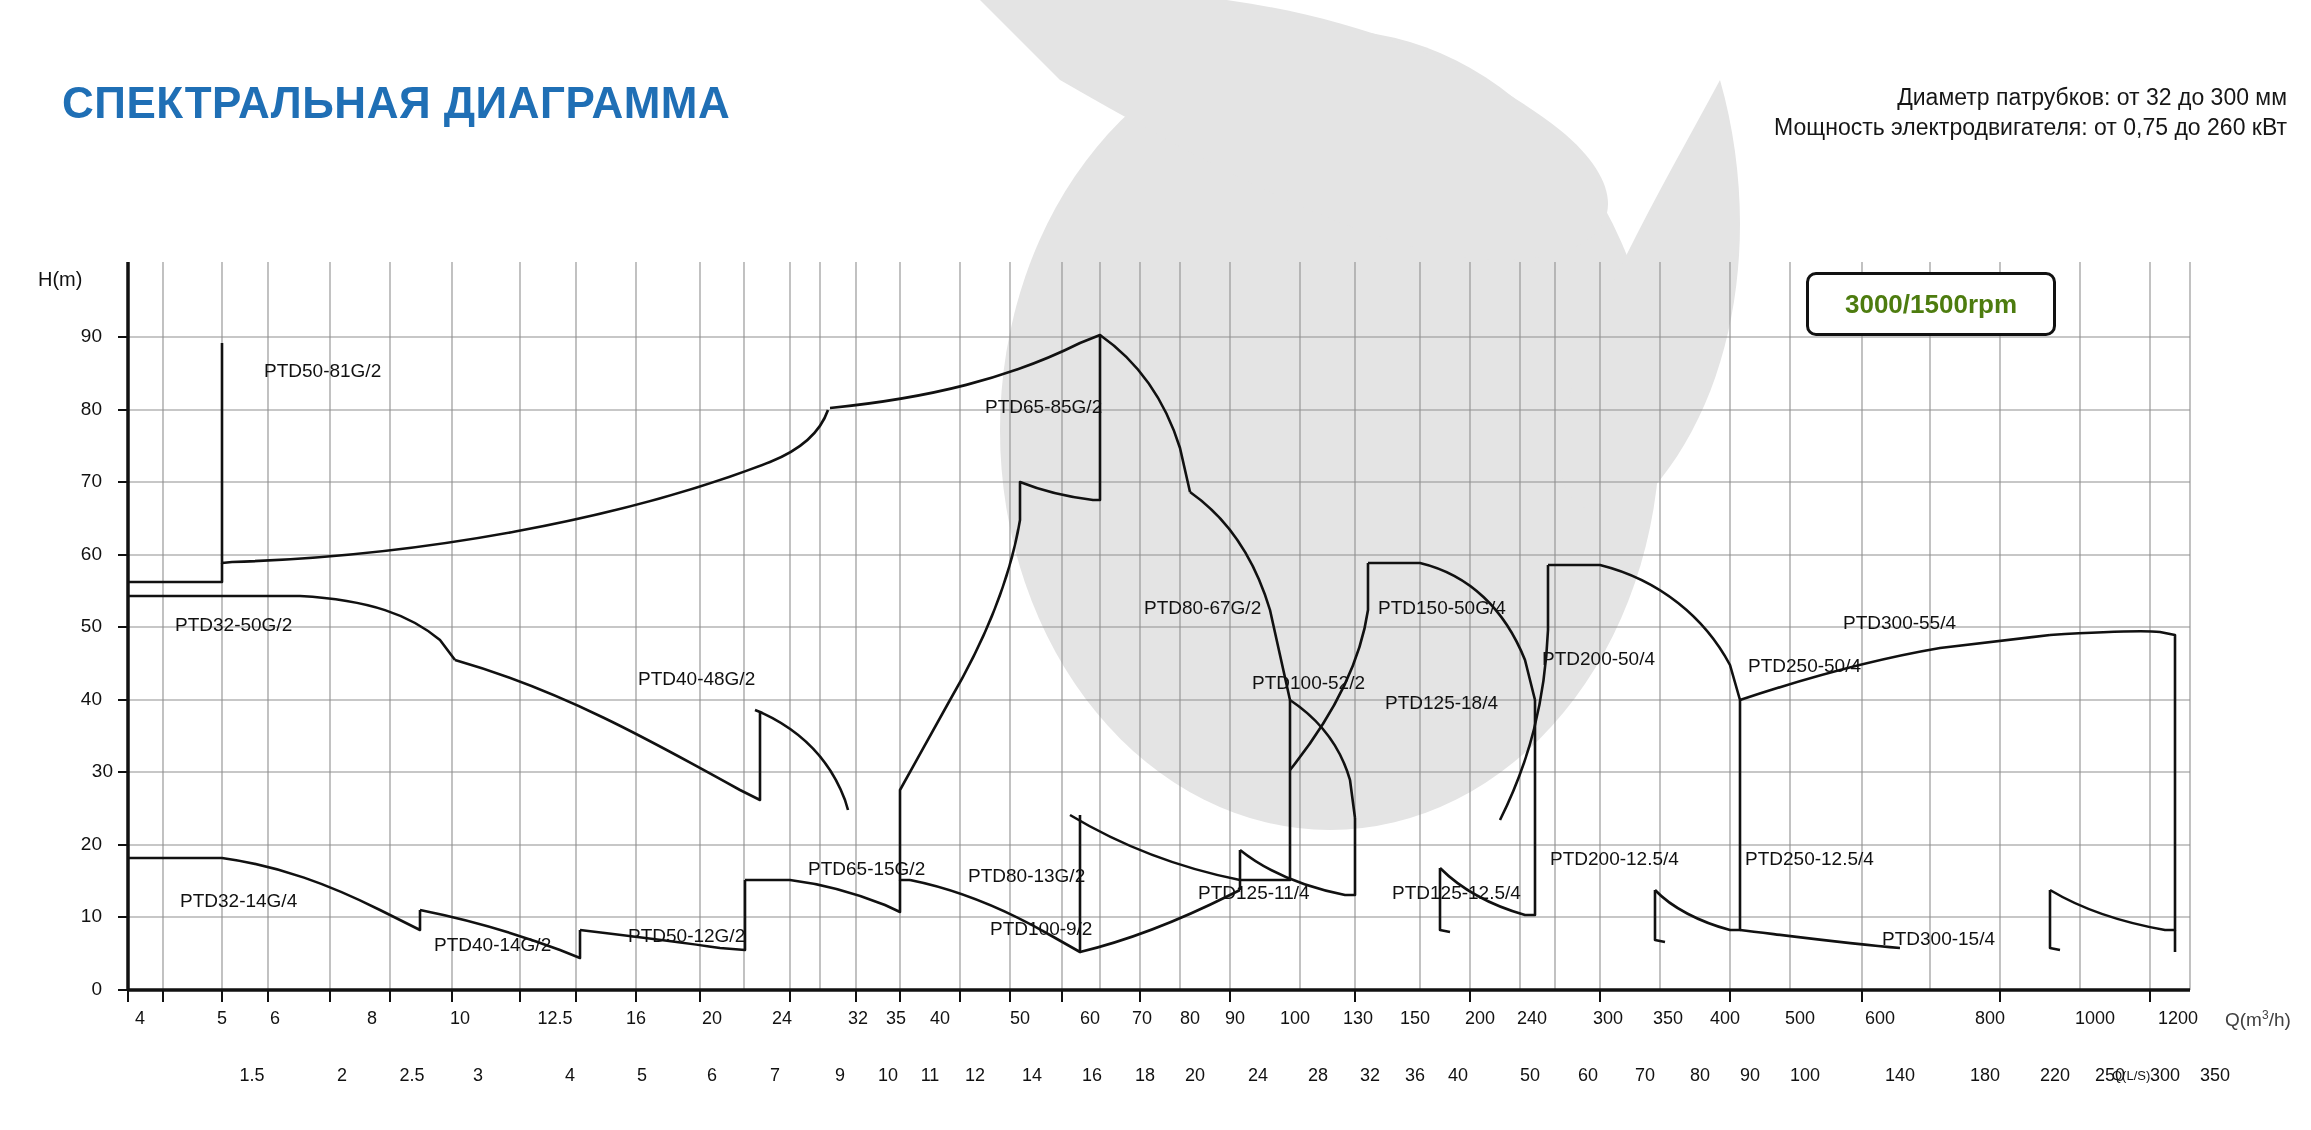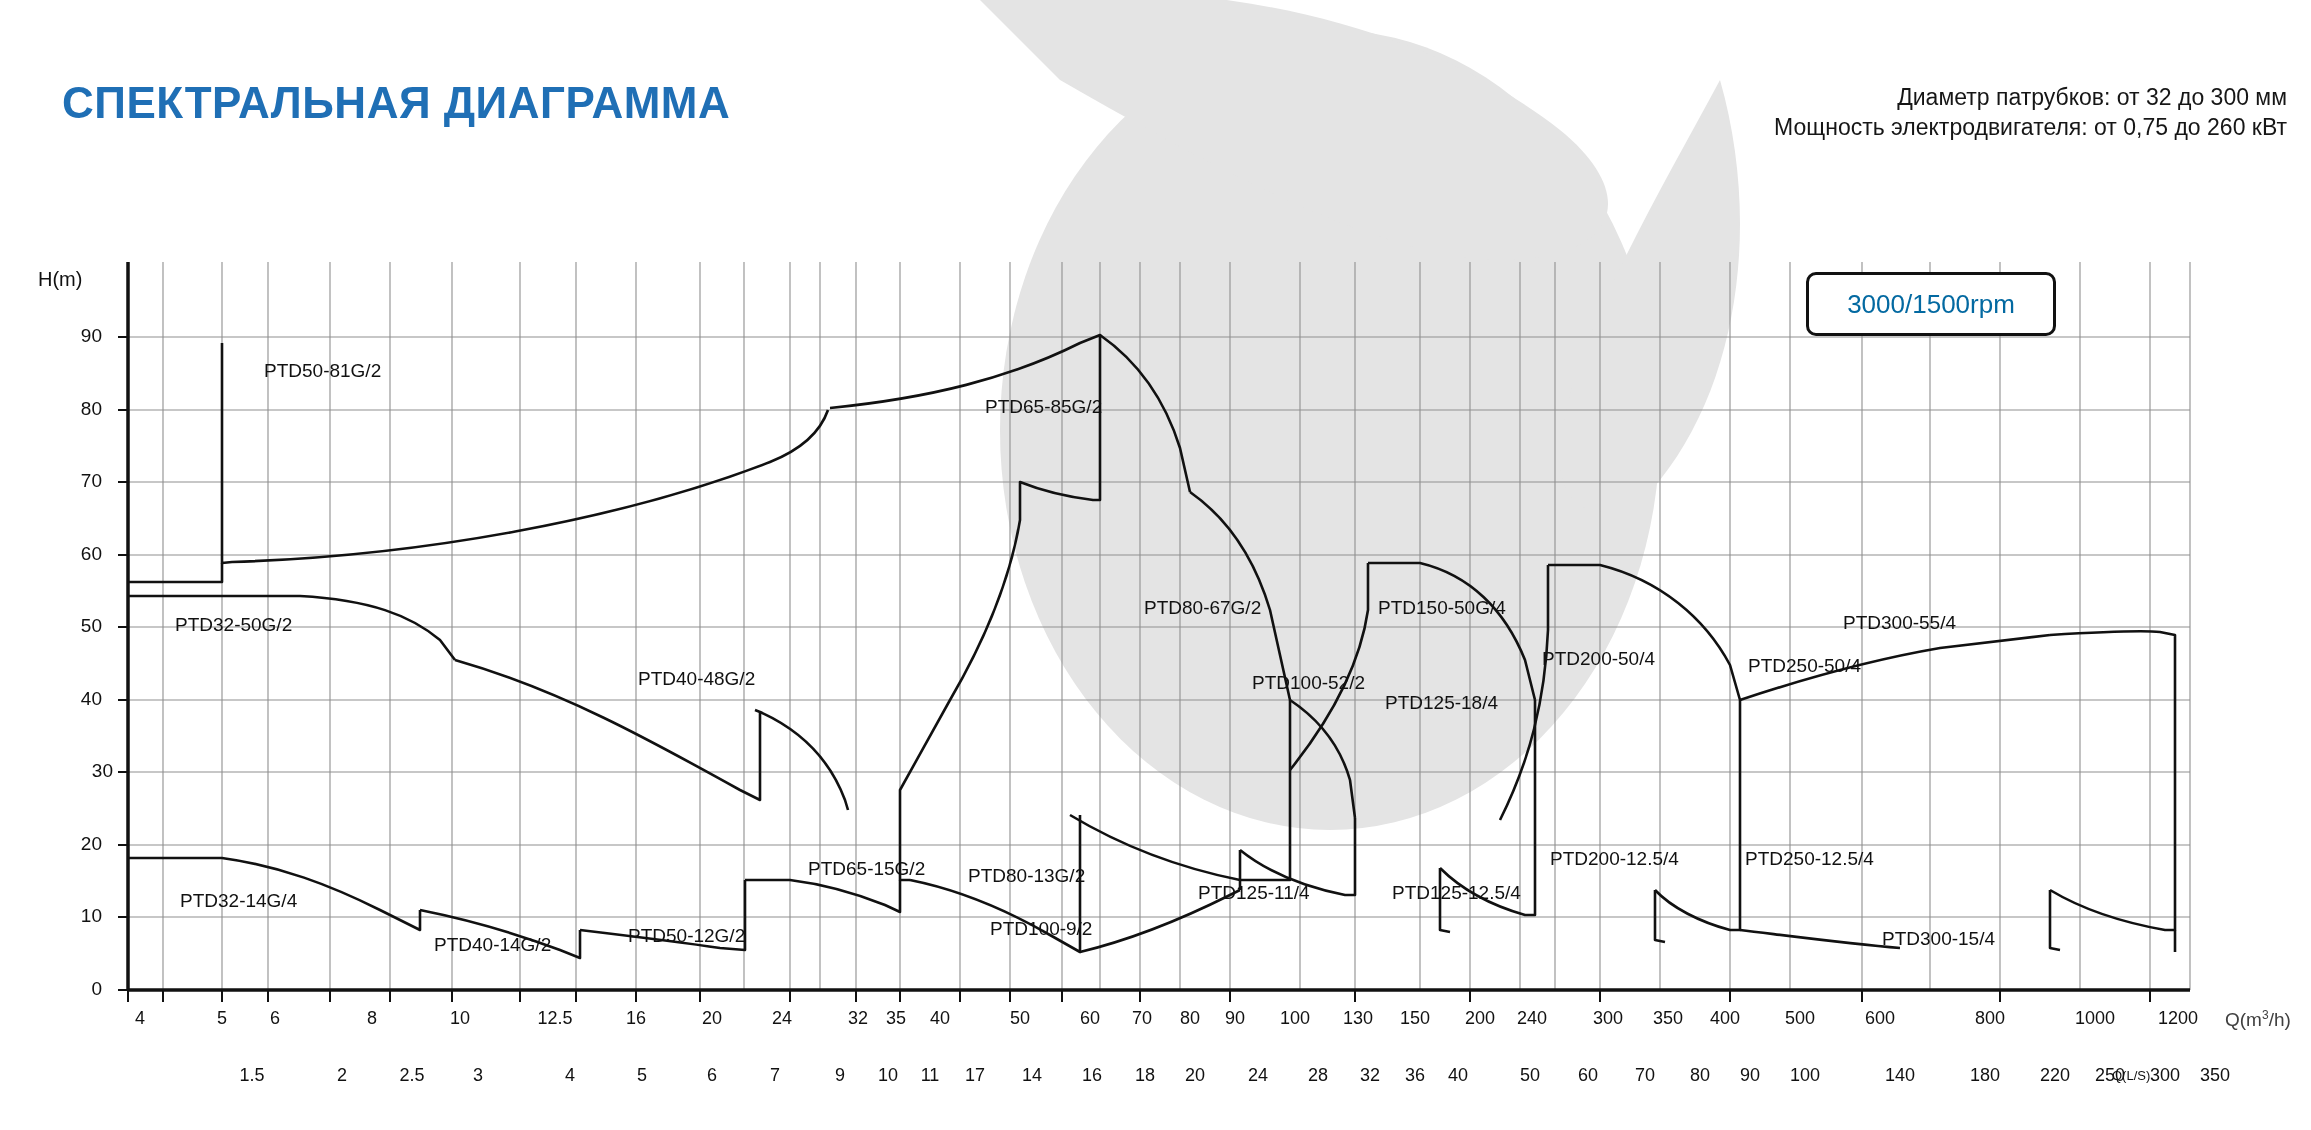--- a/index.html
+++ b/index.html
@@ -40,21 +40,21 @@
   #subtitle-block div{white-space:nowrap;}
   
   #rpm-badge{
     position:absolute;
     left:1806px; top:272px;
     width:244px;height:58px;
     border:3px solid #111;
     border-radius:10px;
     background:#fff;
     display:flex;align-items:center;justify-content:center;
-    font-size:26px;font-weight:normal;color:#0369a1;
+    font-size:26px;font-weight:bold;color:#4d7c0f;
     z-index:4;
   }
   
   #chart-wrap{
     position:absolute;
     left:0;top:0;width:1937px;height:1130px;
     z-index:2;
   }
   #axis-h-label{
     position:absolute; left:38px; top:268px;
@@ -327,21 +327,21 @@
   <div class="xtick2" style="left:342px; top:1065px;">2</div>
   <div class="xtick2" style="left:412px; top:1065px;">2.5</div>
   <div class="xtick2" style="left:478px; top:1065px;">3</div>
   <div class="xtick2" style="left:570px; top:1065px;">4</div>
   <div class="xtick2" style="left:642px; top:1065px;">5</div>
   <div class="xtick2" style="left:712px; top:1065px;">6</div>
   <div class="xtick2" style="left:775px; top:1065px;">7</div>
   <div class="xtick2" style="left:840px; top:1065px;">9</div>
   <div class="xtick2" style="left:888px; top:1065px;">10</div>
   <div class="xtick2" style="left:930px; top:1065px;">11</div>
-  <div class="xtick2" style="left:975px; top:1065px;">17</div>
+  <div class="xtick2" style="left:975px; top:1065px;">12</div>
   <div class="xtick2" style="left:1032px; top:1065px;">14</div>
   <div class="xtick2" style="left:1092px; top:1065px;">16</div>
   <div class="xtick2" style="left:1145px; top:1065px;">18</div>
   <div class="xtick2" style="left:1195px; top:1065px;">20</div>
   <div class="xtick2" style="left:1258px; top:1065px;">24</div>
   <div class="xtick2" style="left:1318px; top:1065px;">28</div>
   <div class="xtick2" style="left:1370px; top:1065px;">32</div>
   <div class="xtick2" style="left:1415px; top:1065px;">36</div>
   <div class="xtick2" style="left:1458px; top:1065px;">40</div>
   <div class="xtick2" style="left:1530px; top:1065px;">50</div>

